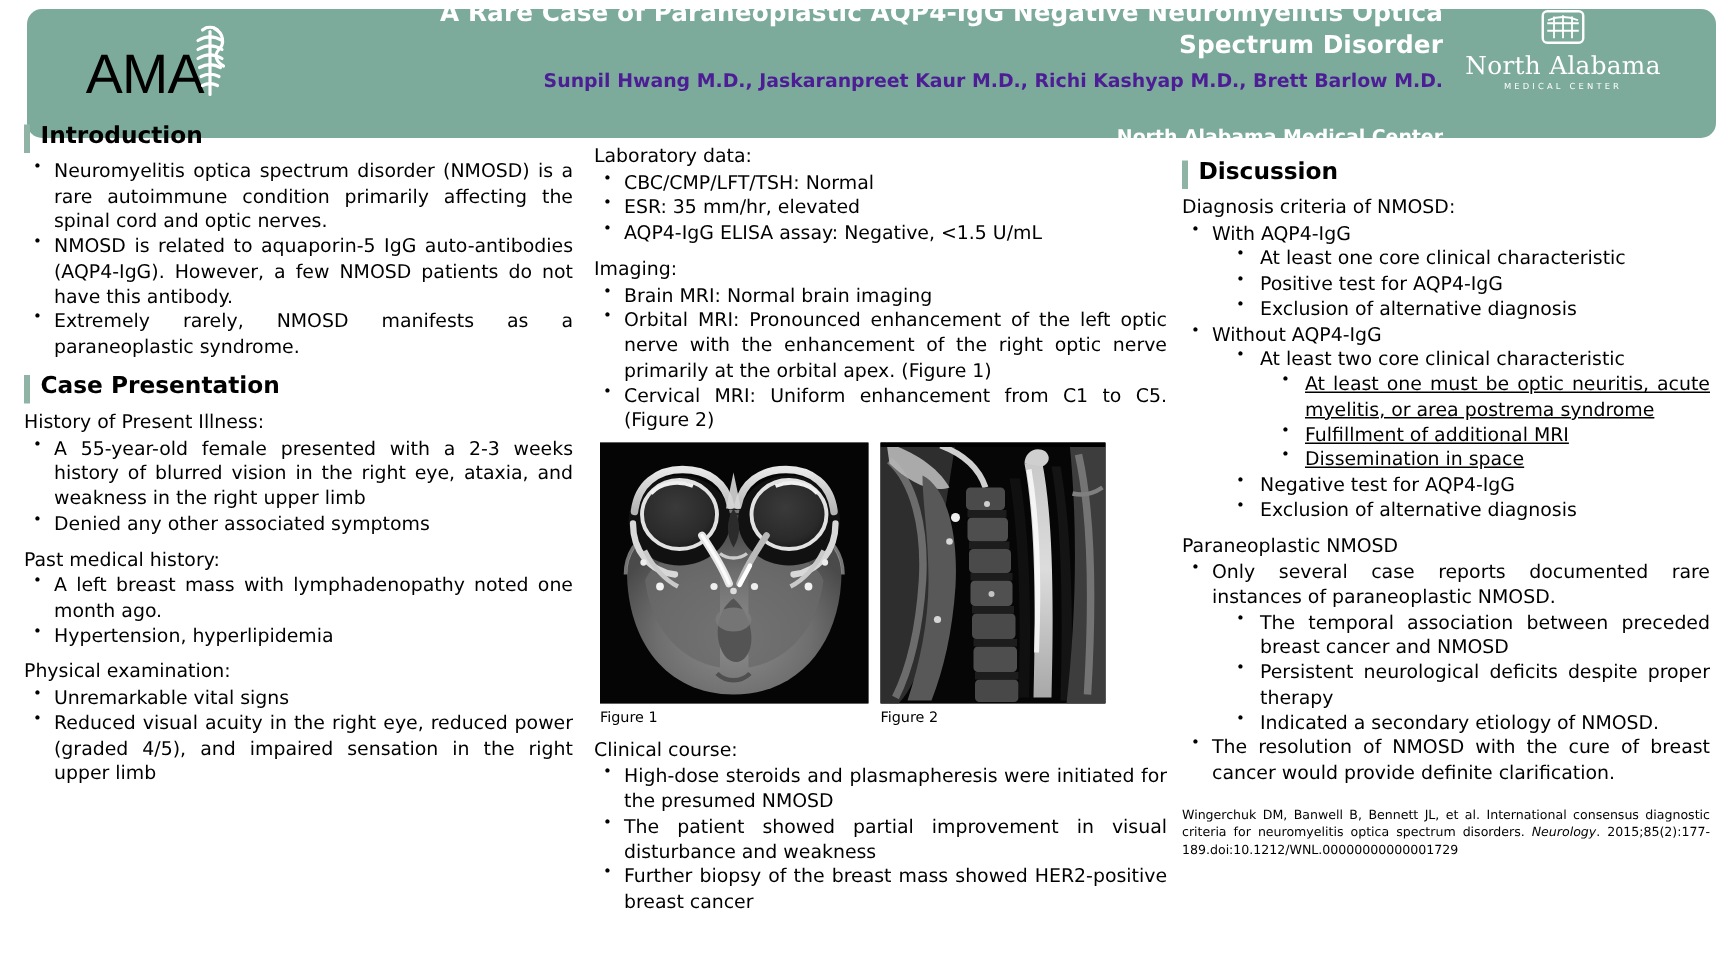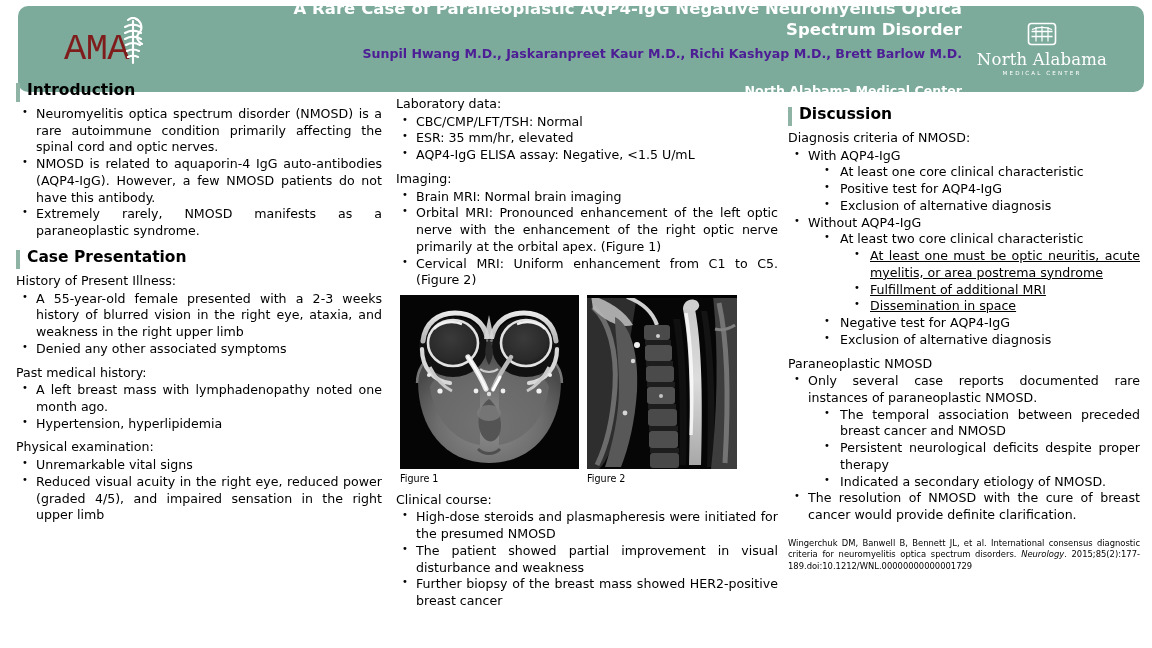--- a/index.html
+++ b/index.html
@@ -40,22 +40,22 @@
     justify-content: center;
     padding-left: 6px;
   }
 
   .ama-logo {
     display: flex;
     align-items: center;
     position: relative;
   }
   .ama-text {
-    color: #7f1d1d;
-    font-family: Liberation Mono, monospace;
+    color: #000000;
+    font-family: Liberation Sans, sans-serif;
     font-size: 37px;
     font-weight: 400;
     letter-spacing: -0.5px;
     line-height: 1;
   }
   .ama-caduceus {
     position: relative;
     left: -13px;
     top: -6px;
   }
@@ -86,21 +86,21 @@
     font-weight: bold;
     line-height: 1.3;
   }
 
   .banner-right {
     width: 178px;
     height: 100%;
     display: flex;
     flex-direction: column;
     align-items: center;
-    justify-content: center;
+    justify-content: flex-start;
     padding-right: 26px;
   }
   .nam-mark { margin-bottom: 2px; }
   .nam-name {
     color: #ffffff;
     font-family: "DejaVu Serif", serif;
     font-size: 16.5px;
     line-height: 1;
     letter-spacing: 0.2px;
   }
@@ -312,21 +312,21 @@
 
     <div class="col col-left">
 
       <div class="section-head">
         <span class="section-bar" style="background: rgb(143, 180, 166);"></span>
         <span class="section-title">Introduction</span>
       </div>
 
       <ul class="bl">
         <li>Neuromyelitis optica spectrum disorder (NMOSD) is a rare autoimmune condition primarily affecting the spinal cord and optic nerves.</li>
-        <li>NMOSD is related to aquaporin-4 IgG auto-antibodies (AQP4-IgG). However, a few NMOSD patients do not have this antibody.</li>
+        <li>NMOSD is related to aquaporin-5 IgG auto-antibodies (AQP4-IgG). However, a few NMOSD patients do not have this antibody.</li>
         <li>Extremely rarely, NMOSD manifests as a paraneoplastic syndrome.</li>
       </ul>
 
       <div class="gap"></div>
 
       <div class="section-head">
         <span class="section-bar" style="background: rgb(143, 180, 166);"></span>
         <span class="section-title">Case Presentation</span>
       </div>
 

